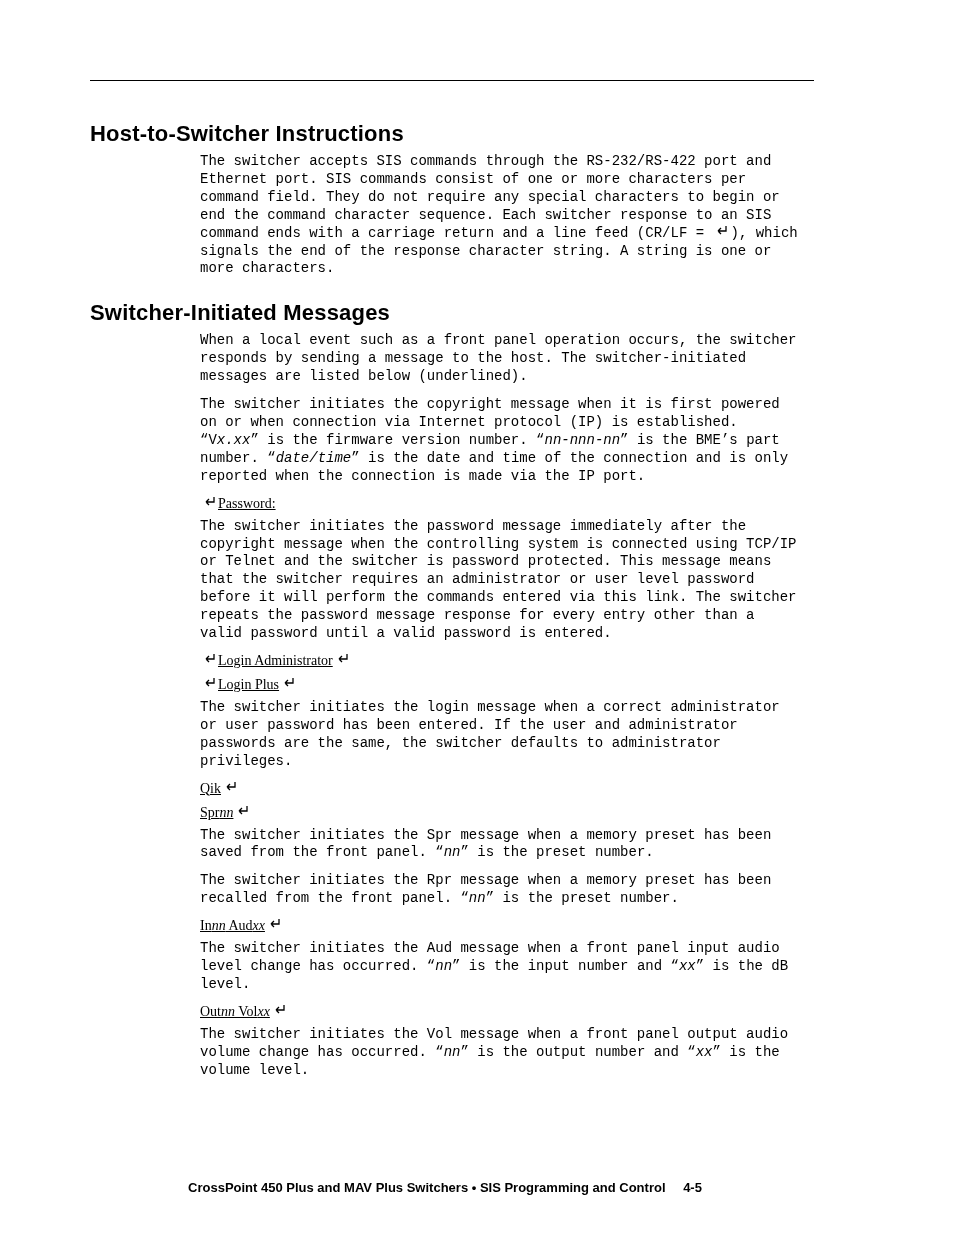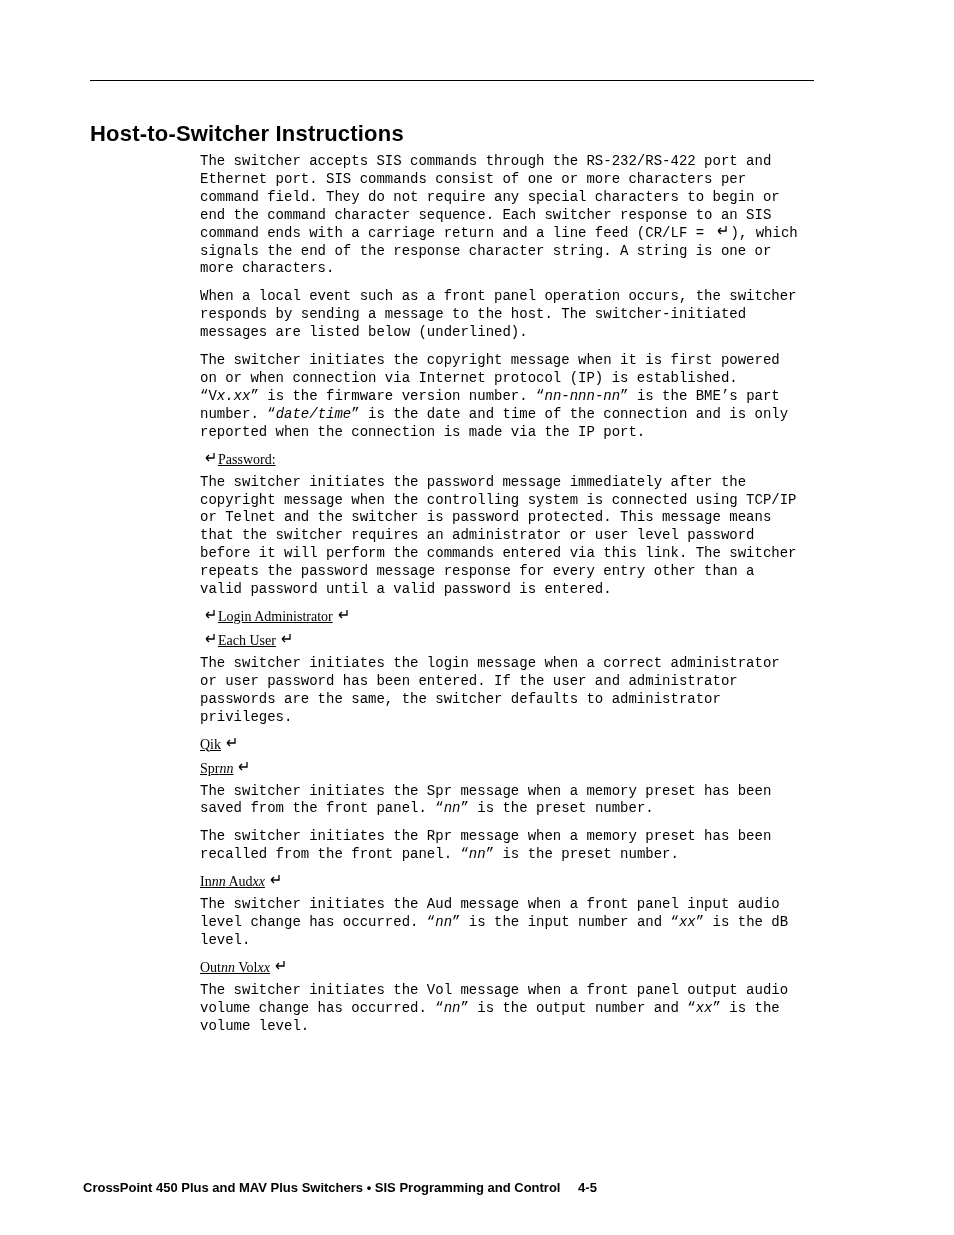--- a/index.html
+++ b/index.html
@@ -49,45 +49,46 @@
     width: 16px;
     height: 10px;
     vertical-align: baseline;
     position: relative;
     margin: 0 1px;
   }
   .crlf svg { position: absolute; top: -2px; left: 0; }
   em { font-style: italic; }
   .footer {
     position: absolute;
-    left: 83px;
+    left: 76px;
     right: 90px;
     bottom: 40px;
     font-family: Arial, Helvetica, sans-serif;
     font-size: 13px;
-    text-align: left;
+    text-align: center;
   }
   .footer b { font-weight: 700; }
   .footer .pgno { font-weight: 700; margin-left: 14px; }
 </style>
 </head>
 <body>
 
 <div class="page">
   <div class="rule"></div>
 
   <h2 class="section-head">Host-to-Switcher Instructions</h2>
   <div class="body-block">
     <p>
       <span>The switcher accepts SIS commands through the RS-232/RS-422 port and Ethernet port.  SIS commands consist of one or more characters per command field.  They do not require any special characters to begin or end the command character sequence.  Each switcher response to an SIS command ends with a carriage return and a line feed (CR/LF = </span><span class="crlf"><svg width="16" height="12" viewBox="0 0 16 12">
             <path d="M13 1 L13 6 L5 6 M5 6 L8 3 M5 6 L8 9" stroke="#000" stroke-width="1.3" fill="none"></path>
           </svg></span><span>), which signals the end of the response character string.  A string is one or more characters.</span>
     </p>
   </div>
 
+  <h2 class="section-head">Switcher-Initiated Messages</h2>
   <div class="body-block">
     <p>When a local event such as a front panel operation occurs, the switcher responds by sending a message to the host.  The switcher-initiated messages are listed below (underlined).</p>
 
 
     <p>
       <span>The switcher initiates the copyright message when it is first powered on or when connection via Internet protocol (IP) is established.  “V</span><em>x.xx</em><span>” is the firmware version number.  “</span><em>nn-nnn-nn</em><span>” is the BME’s part number.  “</span><em>date/time</em><span>” is the date and time of the connection and is only reported when the connection is made via the IP port.</span>
     </p>
 
     <div class="msg-line">
       <span class="crlf"><svg width="16" height="12" viewBox="0 0 16 12">
@@ -101,21 +102,21 @@
       <span class="crlf"><svg width="16" height="12" viewBox="0 0 16 12">
             <path d="M13 1 L13 6 L5 6 M5 6 L8 3 M5 6 L8 9" stroke="#000" stroke-width="1.3" fill="none"></path>
           </svg></span><span>Login Administrator</span><span class="crlf"><svg width="16" height="12" viewBox="0 0 16 12">
             <path d="M13 1 L13 6 L5 6 M5 6 L8 3 M5 6 L8 9" stroke="#000" stroke-width="1.3" fill="none"></path>
           </svg></span>
     </div>
 
     <div class="msg-line">
       <span class="crlf"><svg width="16" height="12" viewBox="0 0 16 12">
             <path d="M13 1 L13 6 L5 6 M5 6 L8 3 M5 6 L8 9" stroke="#000" stroke-width="1.3" fill="none"></path>
-          </svg></span><span>Each User</span><span class="crlf"><svg width="16" height="12" viewBox="0 0 16 12">
+          </svg></span><span>Login Plus</span><span class="crlf"><svg width="16" height="12" viewBox="0 0 16 12">
             <path d="M13 1 L13 6 L5 6 M5 6 L8 3 M5 6 L8 9" stroke="#000" stroke-width="1.3" fill="none"></path>
           </svg></span>
     </div>
 
     <p>The switcher initiates the login message when a correct administrator or user password has been entered.  If the user and administrator passwords are the same, the switcher defaults to administrator privileges.</p>
 
     <div class="msg-line">
       <span>Qik</span><span class="crlf"><svg width="16" height="12" viewBox="0 0 16 12">
             <path d="M13 1 L13 6 L5 6 M5 6 L8 3 M5 6 L8 9" stroke="#000" stroke-width="1.3" fill="none"></path>
           </svg></span>

